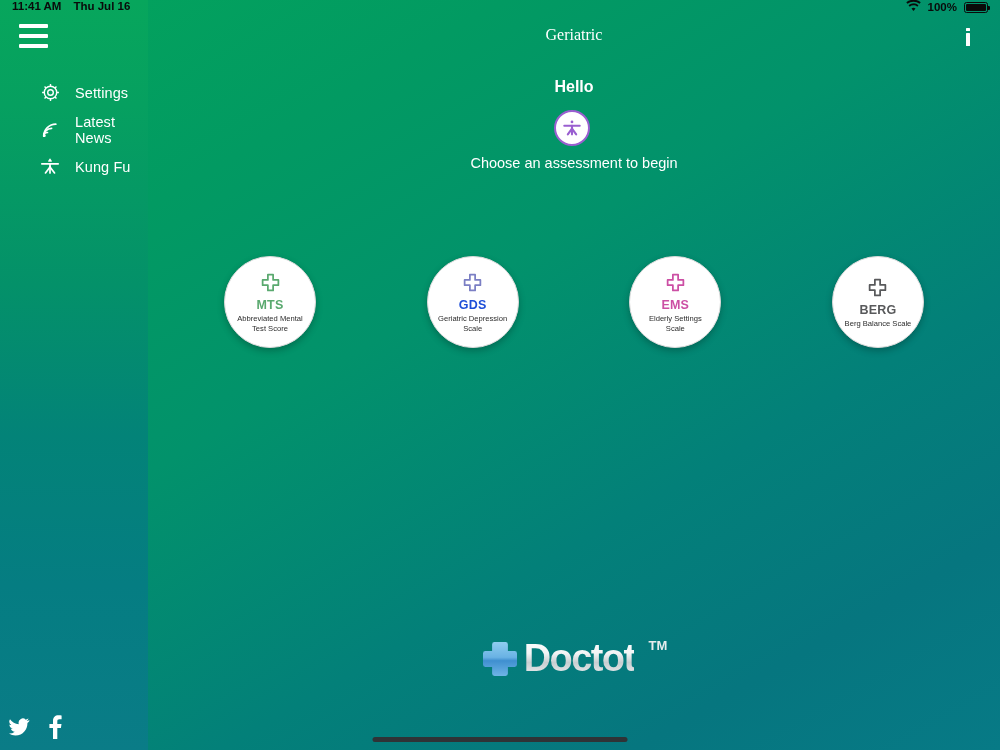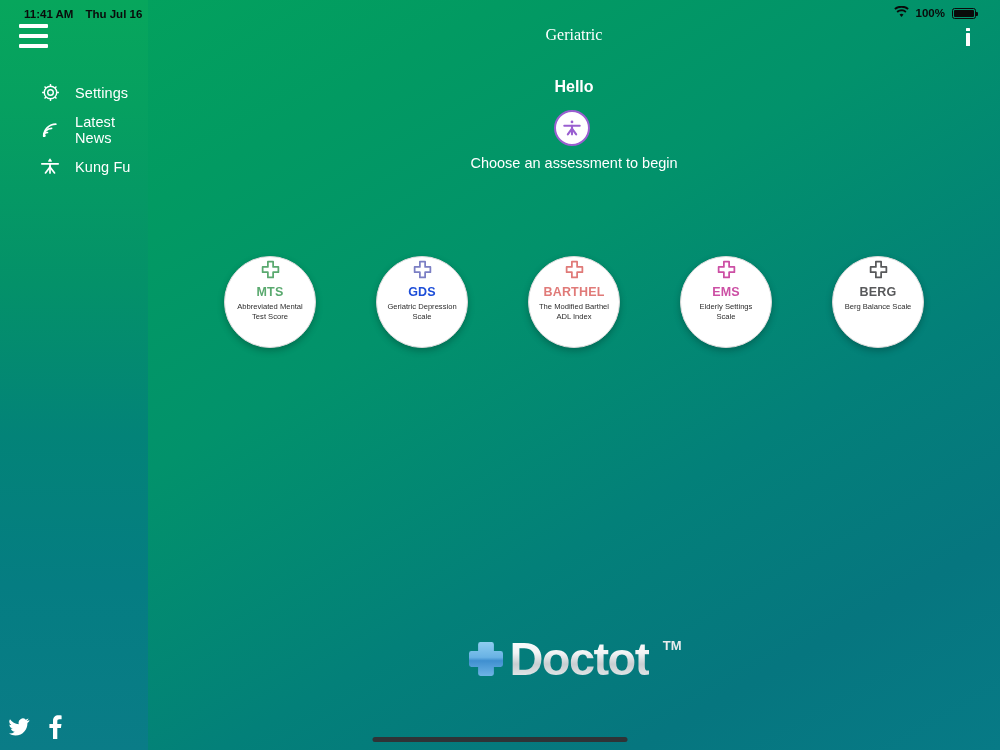--- a/index.html
+++ b/index.html
@@ -20,23 +20,23 @@
     overflow: hidden;
     background: linear-gradient(150deg, #03a45c 0%, #029a62 22%, #02926b 42%, #038079 66%, #06767f 84%, #077a86 100%);
   }
   
   #status-bar {
     position: absolute;
     left: 0; top: 0;
     width: 1000px;
     height: 20px;
     display: flex;
-    align-items: flex-end;
+    align-items: flex-start;
     justify-content: space-between;
-    padding: 0 24px;
+    padding: 0 12px;
     box-sizing: border-box;
     font-size: 11.5px;
     font-weight: bold;
     color: #0a0a0a;
     z-index: 40;
   }
   #status-left { display: flex; align-items: center; gap: 12px; }
   #status-right { display: flex; align-items: center; gap: 7px; }
   .battery {
     width: 24px; height: 11px;
@@ -202,20 +202,21 @@
     width: 92px;
     height: 92px;
     border-radius: 50%;
     background: #ffffff;
     border: 1px solid #dadada;
     box-sizing: border-box;
     box-shadow: 0 3px 7px rgba(0,0,0,0.24);
     display: flex;
     flex-direction: column;
     align-items: center;
+    justify-content: center;
     cursor: pointer;
     padding-top: 2px;
   }
   .assess-cross { margin-bottom: 2px; }
   .assess-code {
     font-size: 12.5px;
     font-weight: bold;
     letter-spacing: 0.2px;
     margin-bottom: 3px;
     line-height: 1;
@@ -231,21 +232,21 @@
   #logo {
     position: absolute;
     left: 0; top: 634px;
     width: 852px;
     display: flex;
     align-items: center;
     justify-content: center;
   }
   #logo-cross { margin-right: 5px; margin-top: 6px; }
   #logo-text {
-    font-size: 47px;
+    font-size: 38px;
     font-weight: bold;
     letter-spacing: -1.6px;
     background: linear-gradient(180deg, #ffffff 0%, #f2f4f5 38%, #c8ced1 62%, #eef1f2 100%);
     -webkit-background-clip: text;
     background-clip: text;
     color: transparent;
     line-height: 1;
     position: relative;
   }
   #logo-tm {
@@ -378,29 +379,20 @@
       <div class="assessment">
         <span class="assess-cross">
           <svg width="21" height="21" viewBox="0 0 24 24" fill="none" stroke="#7b7fc4" stroke-width="2" stroke-linejoin="round">
             <path d="M9 3h6v6h6v6h-6v6H9v-6H3V9h6z"></path>
           </svg>
         </span>
         <span class="assess-code" style="color:#1d4ed8">GDS</span>
         <span class="assess-desc">Geriatric Depression Scale</span>
       </div>
 
-      <div class="assessment">
-        <span class="assess-cross">
-          <svg width="21" height="21" viewBox="0 0 24 24" fill="none" stroke="#e07a78" stroke-width="2" stroke-linejoin="round">
-            <path d="M9 3h6v6h6v6h-6v6H9v-6H3V9h6z"></path>
-          </svg>
-        </span>
-        <span class="assess-code" style="color:#e07a78">BARTHEL</span>
-        <span class="assess-desc">The Modified Barthel ADL Index</span>
-      </div>
 
       <div class="assessment">
         <span class="assess-cross">
           <svg width="21" height="21" viewBox="0 0 24 24" fill="none" stroke="#cc4fa4" stroke-width="2" stroke-linejoin="round">
             <path d="M9 3h6v6h6v6h-6v6H9v-6H3V9h6z"></path>
           </svg>
         </span>
         <span class="assess-code" style="color:#cc4fa4">EMS</span>
         <span class="assess-desc">Elderly Settings Scale</span>
       </div>

